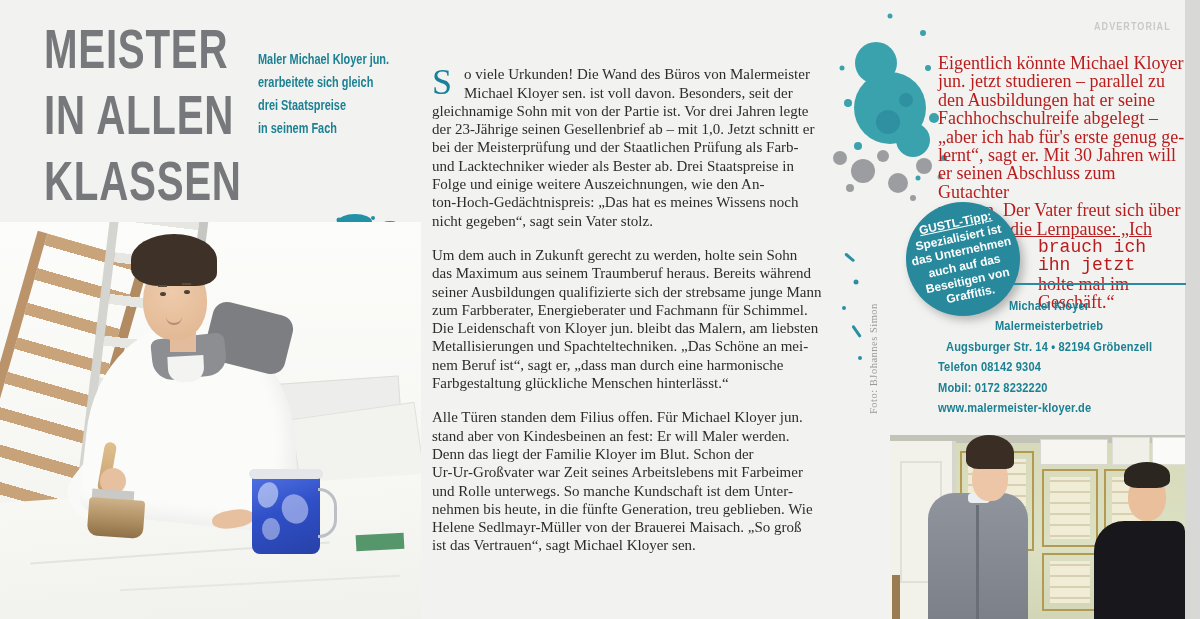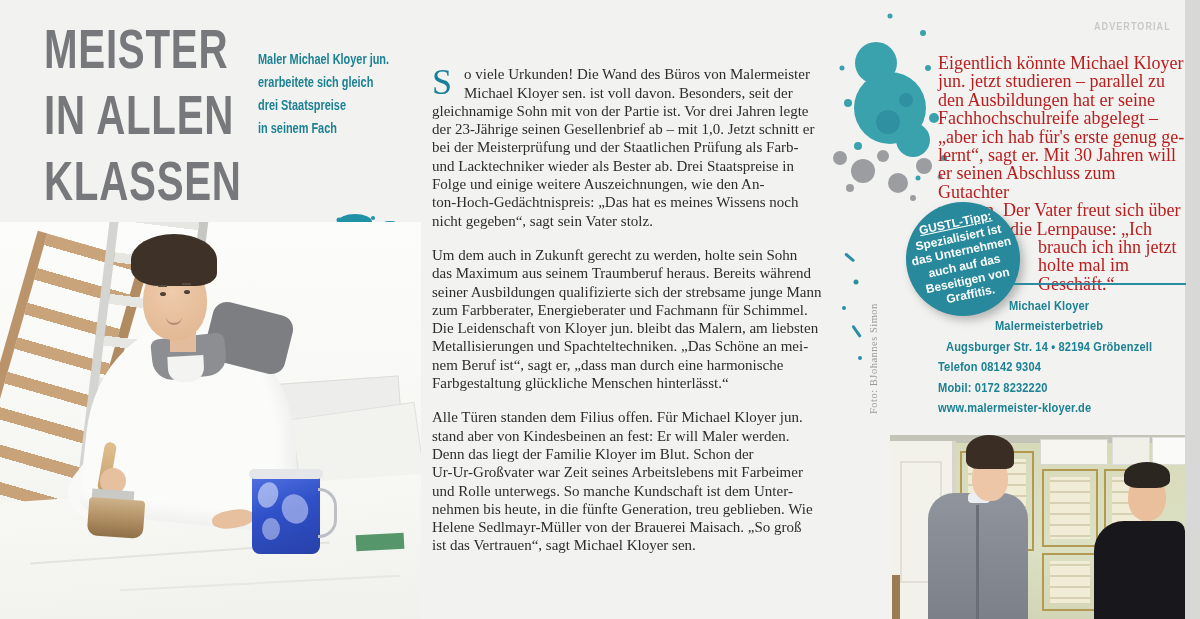--- a/index.html
+++ b/index.html
@@ -29,22 +29,22 @@
   #main-col{left:432px;top:47px;width:424px;font-family:"Liberation Serif", serif;
     font-size:15px;line-height:18.3px;color:#2e2d2b;}
   #main-col .para{white-space:pre-line;margin:0 0 16px 0;}
   #dropcap{float:left;color:#17809a;font-size:36px;line-height:30px;width:28px;
     margin:2px 4px 0 0;font-family:"Liberation Serif", serif;}
 
   
   #right-col{left:938px;top:54px;width:248px;font-family:"Liberation Serif", serif;
     font-size:18px;line-height:18.4px;color:#b91c1c;}
   #right-col .intro{white-space:pre-line;}
-  .wrapline1{padding-left:72px;}
-  .wrapline2{padding-left:100px;}
+  .wrapline1{padding-left:72px;text-decoration:underline;}
+  .wrapline2{padding-left:100px;font-family:Liberation Mono, monospace;}
   .wrapline3{padding-left:100px;}
 
   
   #badge{left:906px;top:202px;width:114px;height:114px;border-radius:50%;
     background:#27899b;transform:rotate(-12deg);color:#fff;text-align:center;
     box-shadow:3px 5px 9px rgba(70,70,70,.35);font-weight:bold;font-size:12px;
     line-height:14.6px;padding-top:0;box-sizing:border-box;display:flex;
     flex-direction:column;justify-content:center;}
   #badge .u{text-decoration:underline;}
 

